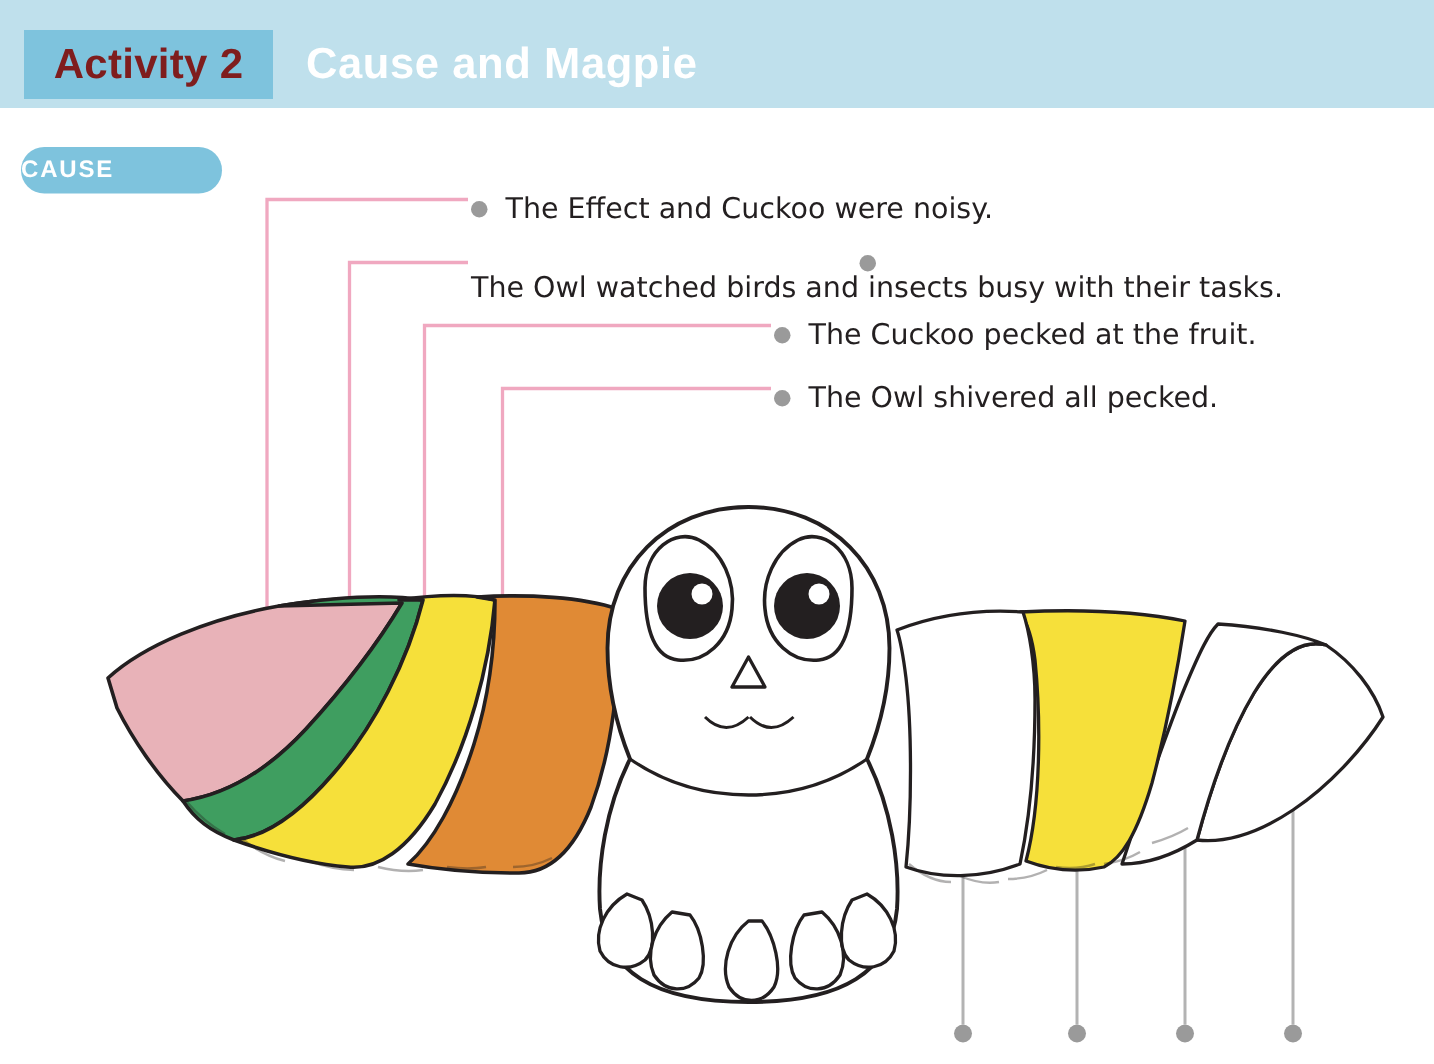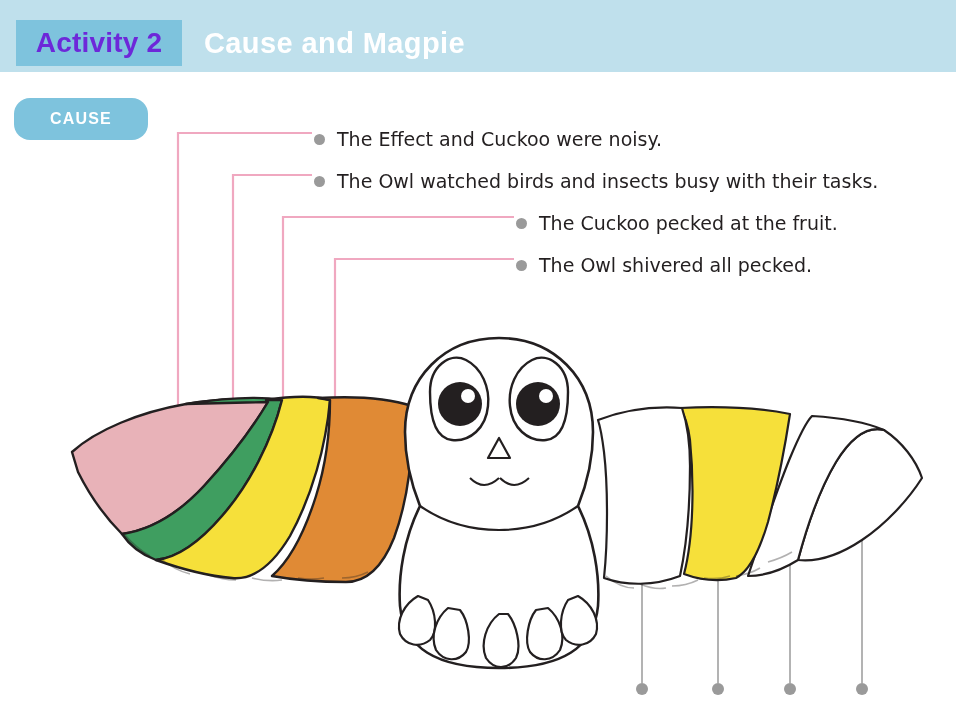--- a/index.html
+++ b/index.html
@@ -29,21 +29,21 @@
     left: 16px;
     top: 20px;
     width: 166px;
     height: 46px;
     background: #7ec3dd;
     display: flex;
     align-items: center;
     justify-content: center;
   }
   #activity-badge span {
-    color: #6d28d9;
+    color: #7f1d1d;
     font-size: 28px;
     font-weight: bold;
     letter-spacing: 0.2px;
   }
   #header-title {
     position: absolute;
     left: 204px;
     top: 20px;
     height: 46px;
     display: flex;
@@ -53,26 +53,25 @@
     font-weight: bold;
     letter-spacing: 0.4px;
   }
 
   
   #cause-pill {
     position: absolute;
     left: 14px;
     top: 98px;
     width: 134px;
-    height: 42px;
+    height: 31px;
     background: #7ec3dd;
     border-radius: 16px;
     display: flex;
     align-items: center;
-    justify-content: center;
   }
   #cause-pill span {
     color: #ffffff;
     font-size: 16px;
     font-weight: bold;
     letter-spacing: 1.2px;
   }
 
   
   .cause-item {
@@ -89,21 +88,21 @@
     flex: 0 0 auto;
     margin-right: 12px;
   }
   .cause-text {
     font-size: 19px;
     color: #231f20;
     font-family: "DejaVu Sans", sans-serif;
   }
 
   #cause-item-0 { left: 314px; top: 128px; }
-  #cause-item-1 { left: 314px; top: 170px; }
+  #cause-item-1 { left: 314px; top: 170px; flex-direction: column; }
   #cause-item-2 { left: 516px; top: 212px; }
   #cause-item-3 { left: 516px; top: 254px; }
 
   
   #art {
     position: absolute;
     left: 0;
     top: 0;
     width: 956px;
     height: 709px;

